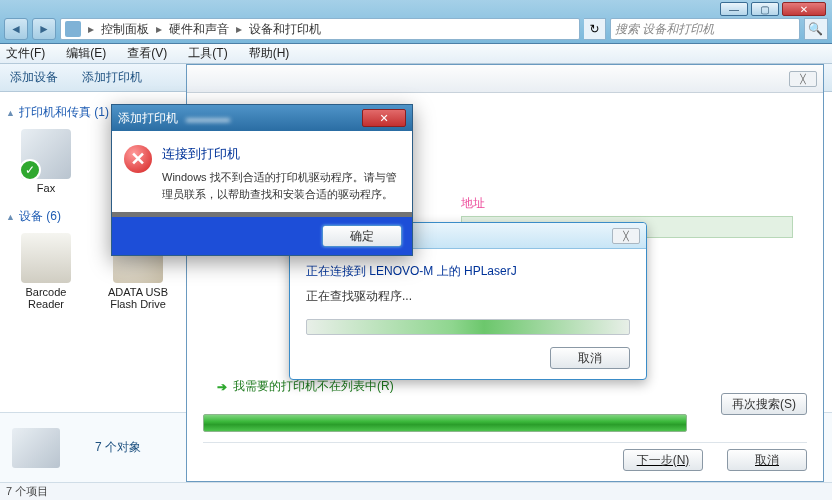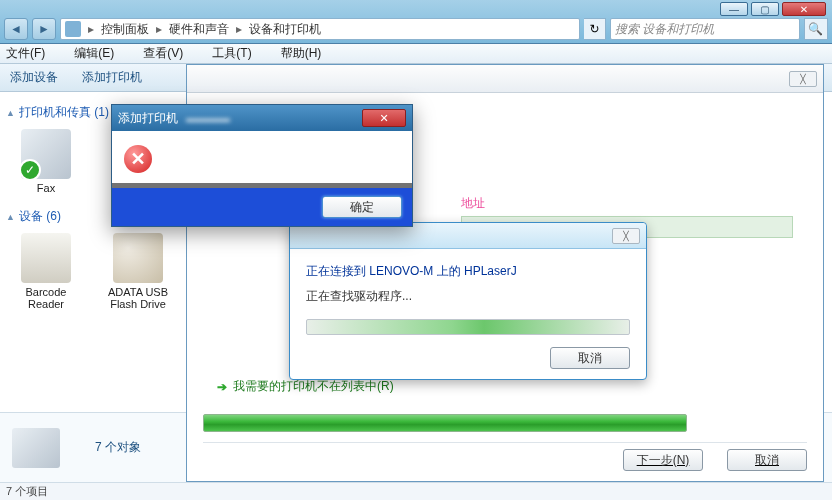--- a/index.html
+++ b/index.html
@@ -13,21 +13,21 @@
 .nav-row { display:flex; align-items:center; height:26px; padding:0 4px; gap:4px; }
 .nav-btn { width:24px; height:22px; border: 1px solid #6fa0c2; border-radius:3px; background:linear-gradient(to bottom,#cfe6f4,#a6cde4); display:flex; align-items:center; justify-content:center; color:#36668d; }
 .addr-bar { flex:1; height:22px; background:#fff; border:1px solid #8cb3cf; border-radius:2px; display:flex; align-items:center; padding:0 4px; gap:4px; overflow:hidden; }
 .addr-ic { width:16px; height:16px; background:#7fb2d6; border-radius:2px; }
 .bc { color:#333; white-space:nowrap; }
 .bc-sep { color:#666; padding:0 3px; }
 .addr-refresh { width:22px; height:22px; border:1px solid #8cb3cf; border-left:none; background:#e8f2f9; display:flex; align-items:center; justify-content:center; }
 .search-box { width:190px; height:22px; background:#fff; border:1px solid #8cb3cf; border-radius:2px; display:flex; align-items:center; padding:0 4px; color:#888; font-style:italic; }
 .search-go { width:24px; height:22px; border:1px solid #8cb3cf; background:#e8f2f9; display:flex; align-items:center; justify-content:center; color:#36668d; }
 
-.menubar { position:absolute; top:44px; left:0; right:0; height:20px; background:linear-gradient(to bottom,#f7fbfd,#e5eff7); border-bottom:1px solid #b4c9d9; display:flex; align-items:center; padding:0 6px; gap:29px; color:#222; }
+.menubar { position:absolute; top:44px; left:0; right:0; height:20px; background:linear-gradient(to bottom,#f7fbfd,#e5eff7); border-bottom:1px solid #b4c9d9; display:flex; align-items:center; padding:0 6px; gap:21px; color:#222; }
 .toolbar { position:absolute; top:64px; left:0; right:0; height:28px; background:linear-gradient(to bottom,#eef6fc,#d8e8f3); border-bottom:1px solid #b4c9d9; display:flex; align-items:center; padding:0 10px; gap:24px; color:#1e5180; }
 .toolbar .help { margin-left:auto; display:flex; align-items:center; gap:10px; }
 .hlp-ic { width:18px; height:18px; border-radius:50%; background:#3399ff; color:#fff; display:flex; align-items:center; justify-content:center; font-weight:bold; font-size:11px; }
 
 .content { position:absolute; top:92px; left:0; right:0; bottom:18px; background:#fff; display:flex; }
 .left-pane { width:190px; padding:6px 4px; }
 .cat-hdr { color:#1e5cb3; font-size:12px; margin:6px 2px 4px; display:flex; align-items:center; gap:4px; }
 .tri { font-size:9px; color:#6a8fb6; }
 .icons { display:flex; gap:12px; padding:4px 2px 8px; }
 .icon-item { width:80px; display:flex; flex-direction:column; align-items:center; gap:3px; }
@@ -173,20 +173,23 @@
       <span>地址</span>
     </div>
     <div class="share-row">
       <span>\\LENOVO-M\HPLaserJ</span>
     </div>
     <div class="link-row" style="margin-top:140px;">
       <span class="arr">➔</span>
       <span>我需要的打印机不在列表中(R)</span>
     </div>
   </div>
+  <div class="aero-btn research-btn">
+      <span>再次搜索(S)</span>
+    </div>
   <div class="wiz-bottom">
     <div class="progress-bar"></div>
     <div class="btn-row">
       <div class="aero-btn">
           <span>下一步(N)</span>
         </div>
       <div class="aero-btn">
           <span>取消</span>
         </div>
     </div>
@@ -212,19 +215,23 @@
 <div class="err-dlg">
   <div class="ed-title">
     <span style="display:flex;align-items:center;">
       <span>添加打印机</span>
       <span class="ed-title-blur">▬▬▬▬</span>
     </span>
     <div class="ed-close">✕</div>
   </div>
   <div class="ed-body">
     <div class="ed-icon">✕</div>
+    <div class="ed-txt">
+      <h4>连接到打印机</h4>
+      <p>Windows 找不到合适的打印机驱动程序。请与管理员联系，以帮助查找和安装合适的驱动程序。</p>
+    </div>
   </div>
   <div class="ed-btns">
     <div class="aero-btn" style="border-color:#4a8fd0; box-shadow:0 0 3px #6bb0e8;">
         <span>确定</span>
       </div>
   </div>
 </div>
 
 </body></html>

